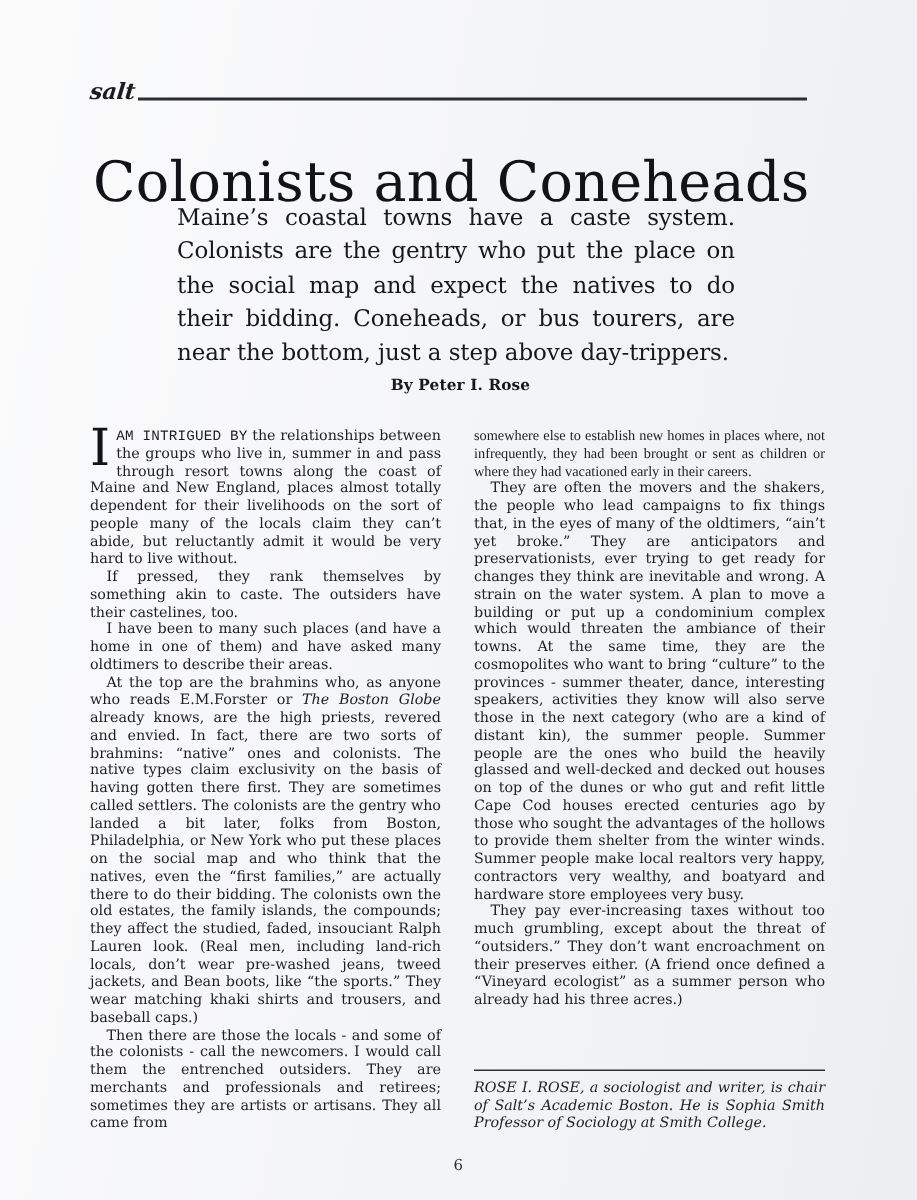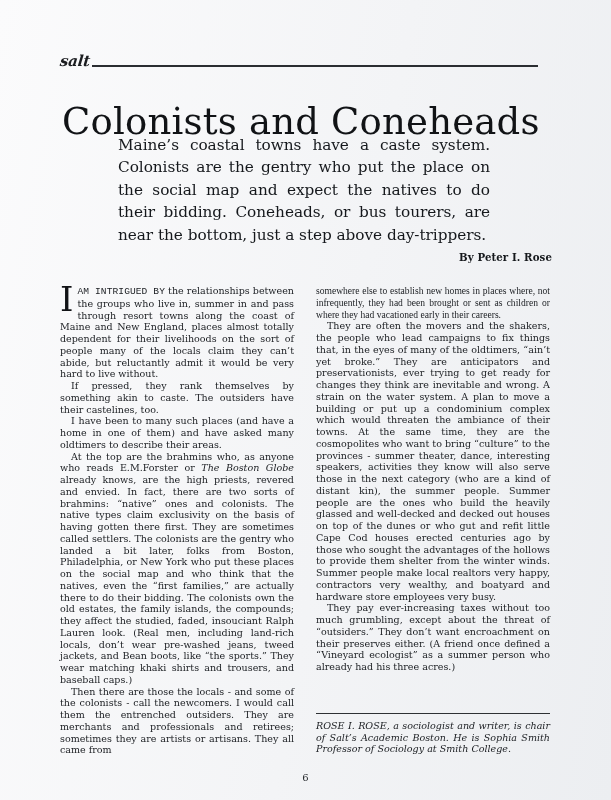--- a/index.html
+++ b/index.html
@@ -79,21 +79,21 @@
     color: #15181c;
     letter-spacing: -0.05px;
   }
 
   
   .byline {
     position: absolute;
     left: 62px;
     top: 251px;
     width: 490px;
-    text-align: right;
+    text-align: center;
     font-family: "DejaVu Serif", "Liberation Serif", serif;
     font-size: 10.2px;
     font-weight: 700;
     color: #15181c;
     letter-spacing: 0.1px;
   }
 
   
   .columns {
     position: absolute;

